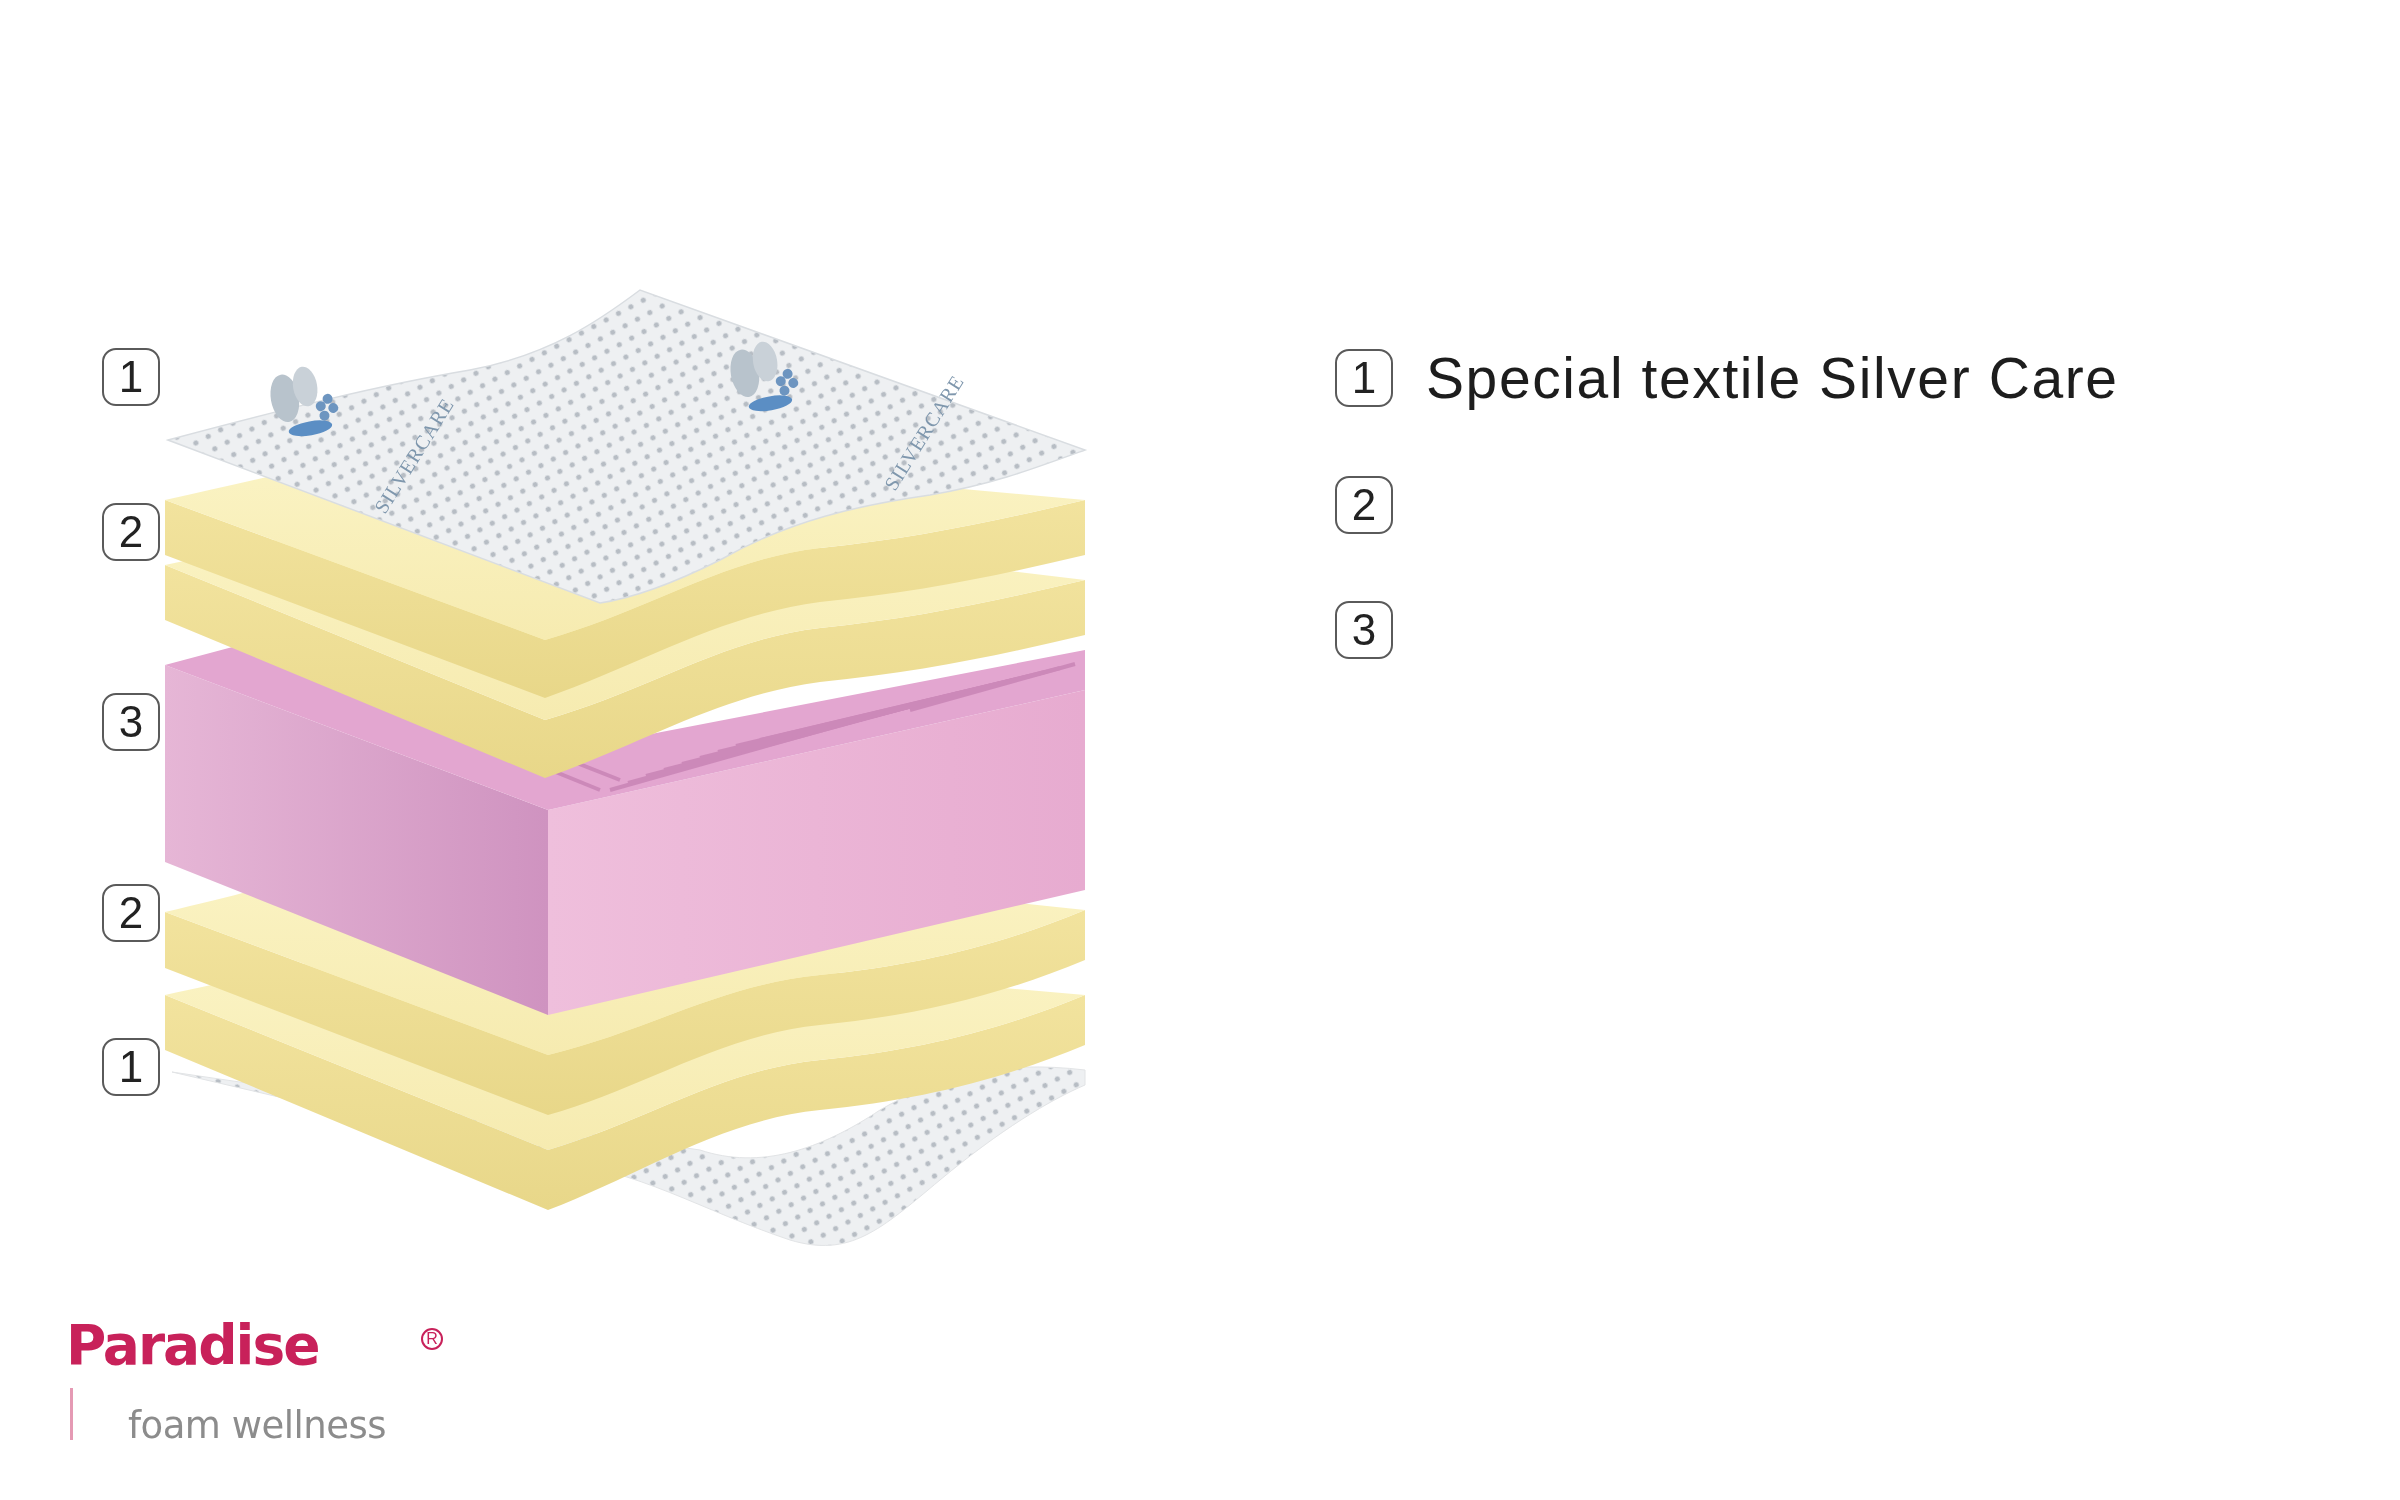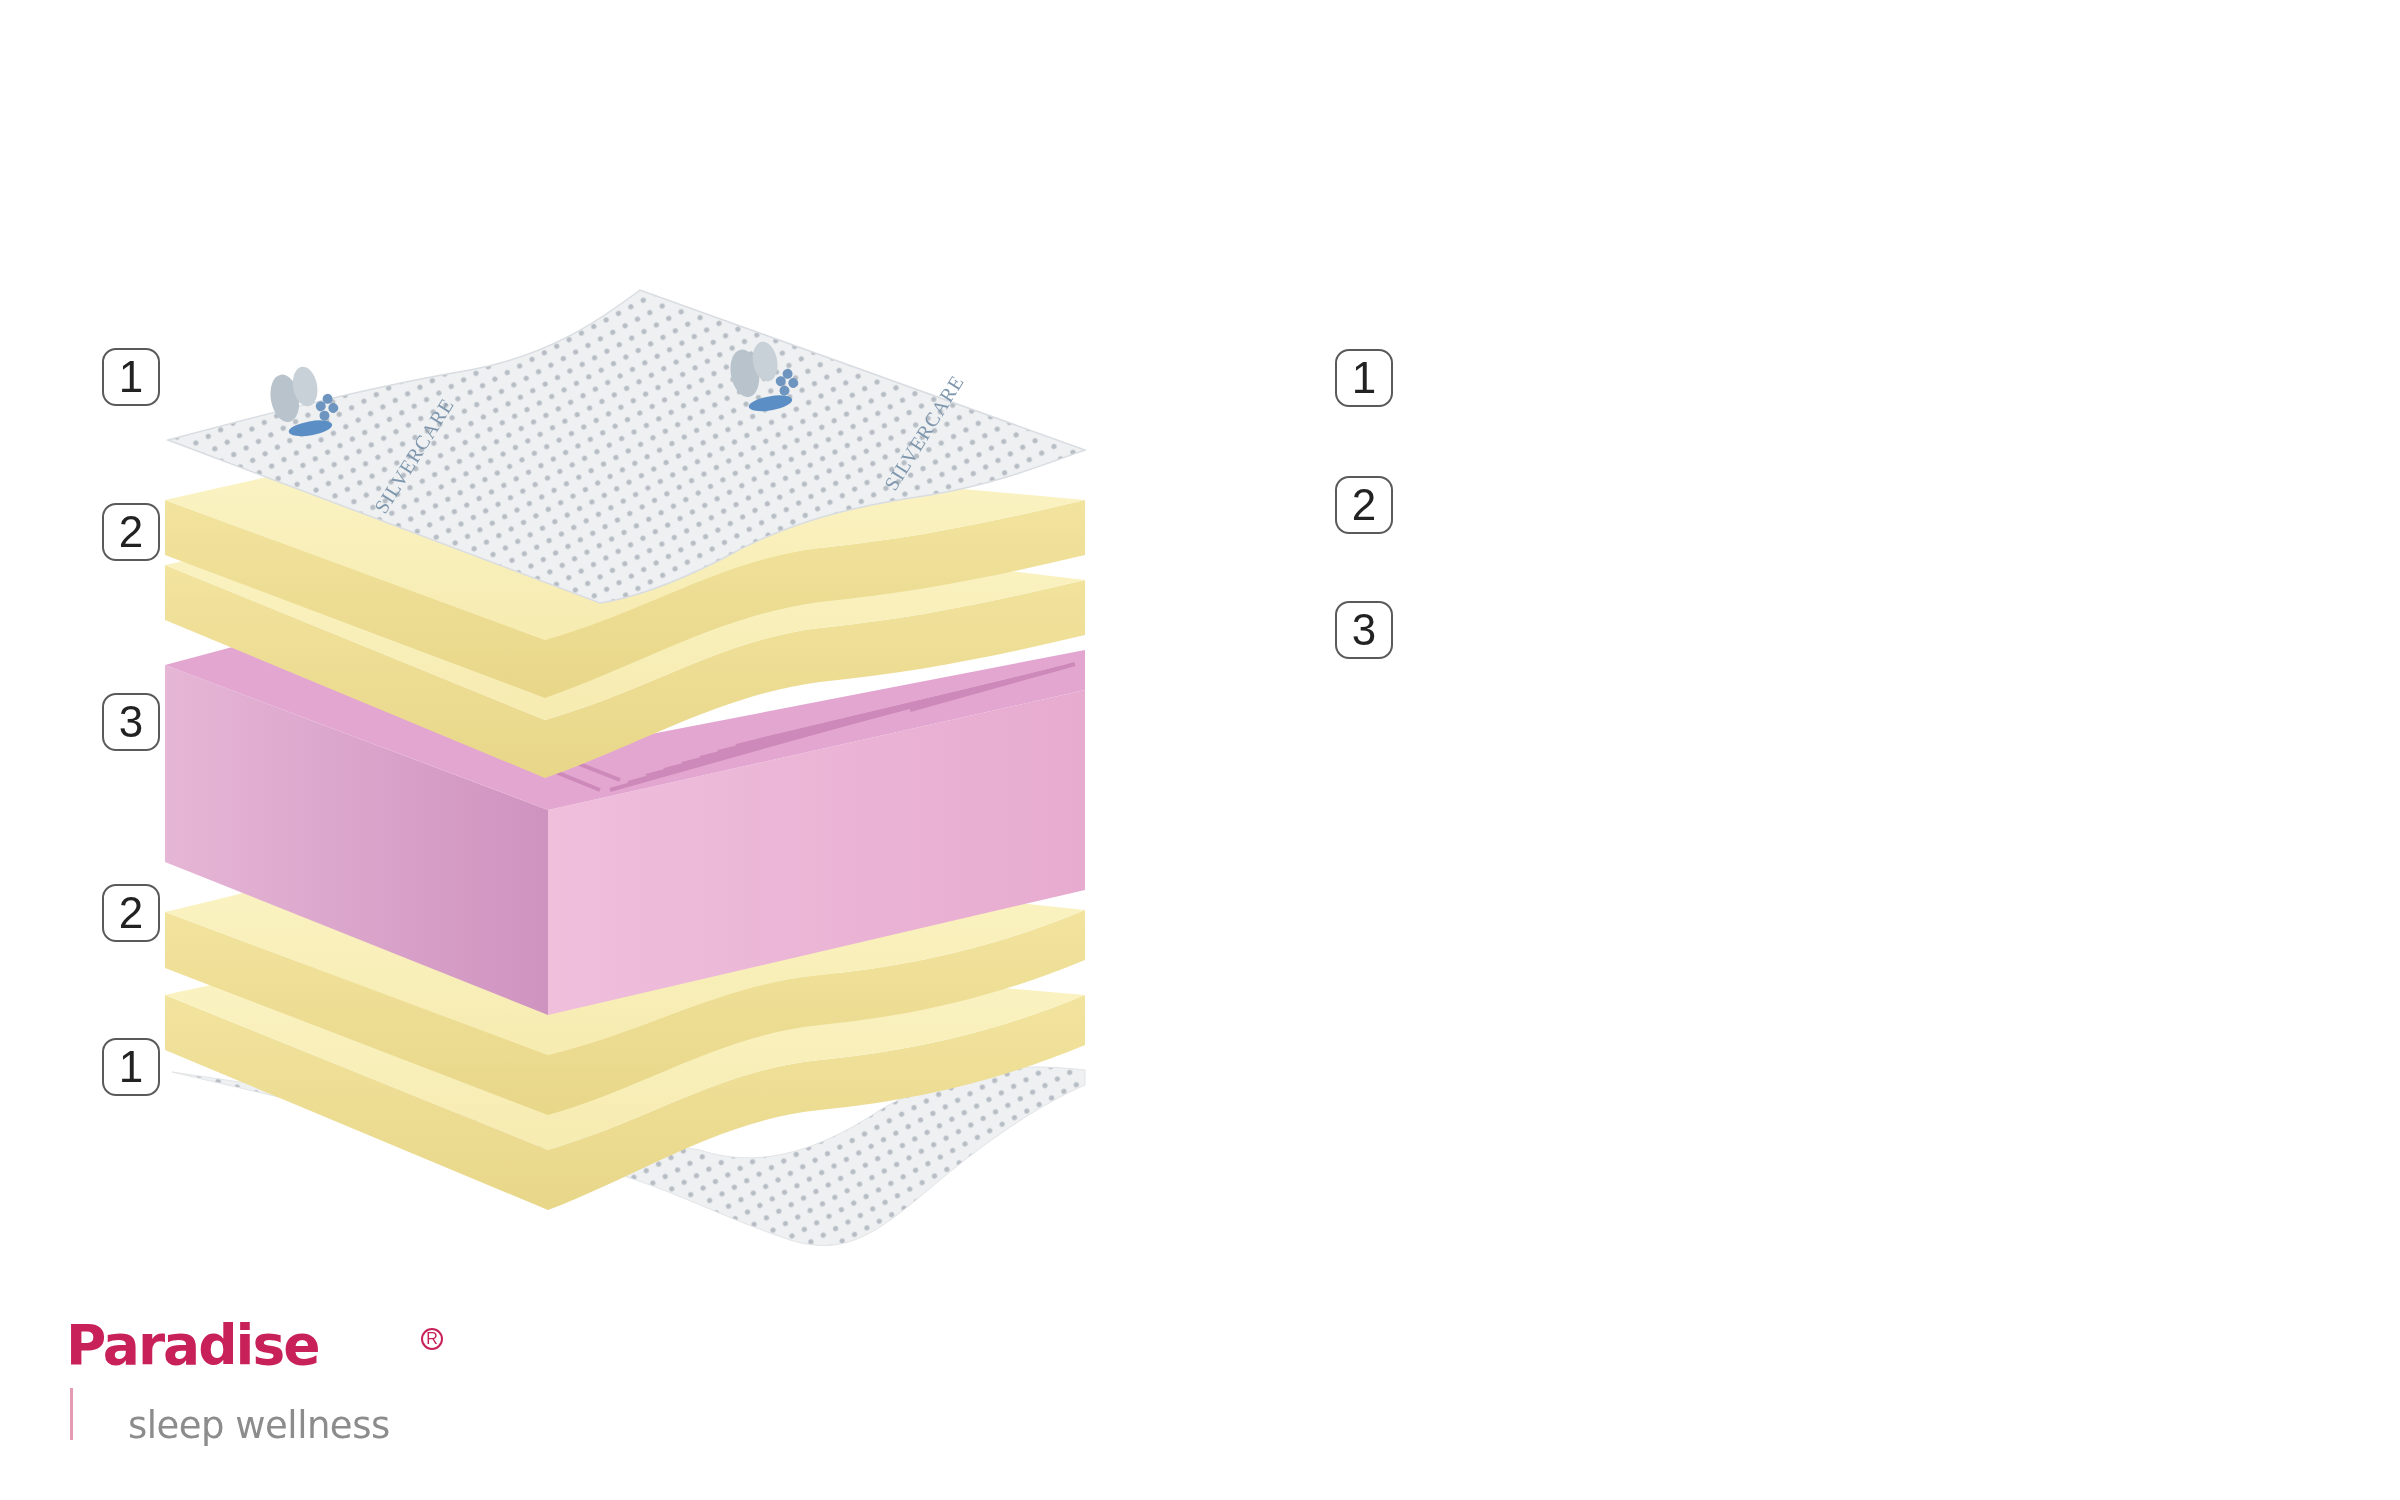--- a/index.html
+++ b/index.html
@@ -130,27 +130,28 @@
 
 <div class="num-box left-label" style="top:348px;">1</div>
 <div class="num-box left-label" style="top:503px;">2</div>
 <div class="num-box left-label" style="top:693px;">3</div>
 <div class="num-box left-label" style="top:884px;">2</div>
 <div class="num-box left-label" style="top:1038px;">1</div>
 
 <div class="legend">
   <div class="legend-item" style="top:7px;">
     <div class="num-box">1</div>
+    <span class="legend-text">Special textile Silver Care</span>
   </div>
   <div class="legend-item" style="top:134px;">
     <div class="num-box">2</div>
   </div>
   <div class="legend-item" style="top:259px;">
     <div class="num-box">3</div>
   </div>
 </div>
 
 <div class="logo">
   <div class="logo-drip"></div>
   <span class="logo-word">Paradise</span>
   <span class="logo-reg">R</span>
-  <span class="logo-tag">sleep wellness</span>
+  <span class="logo-tag">foam wellness</span>
 </div>
 
 </body></html>

